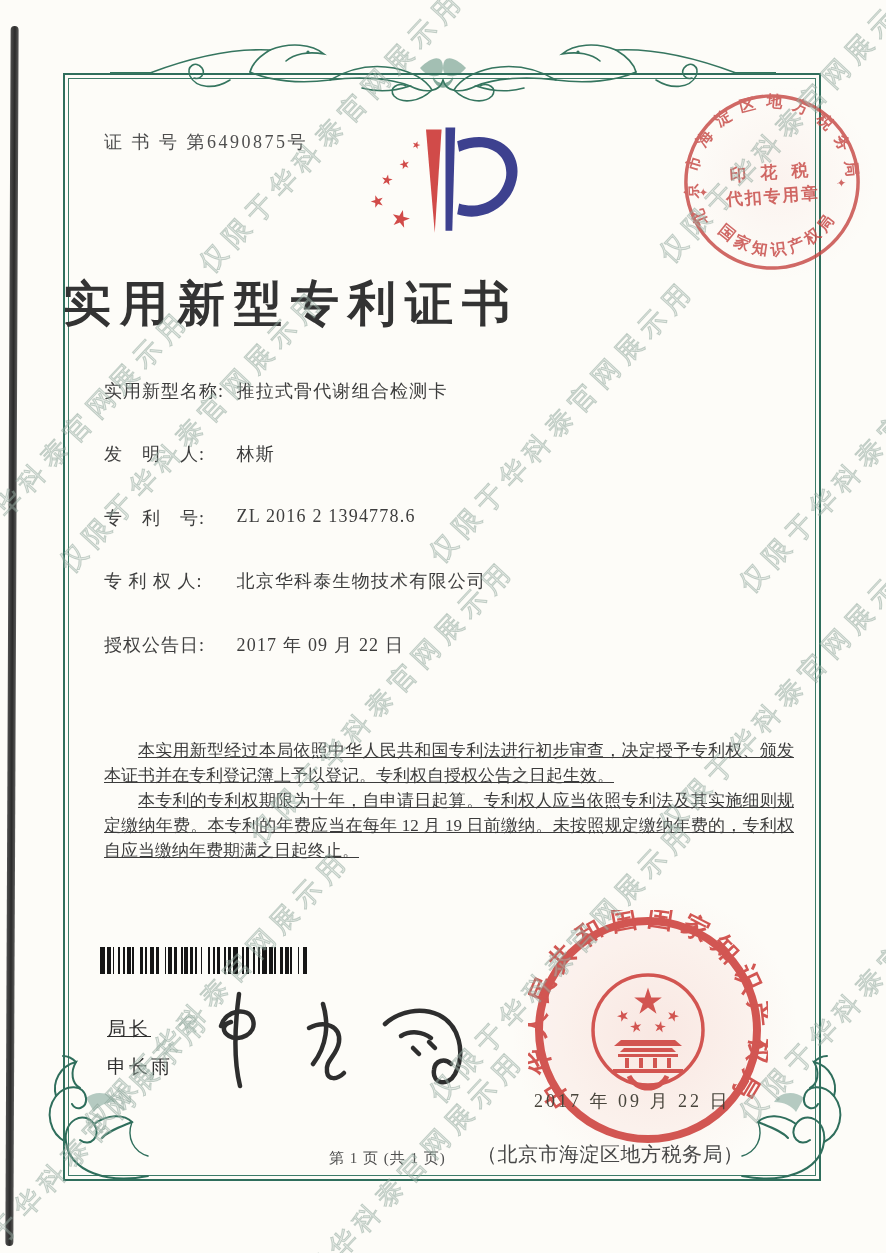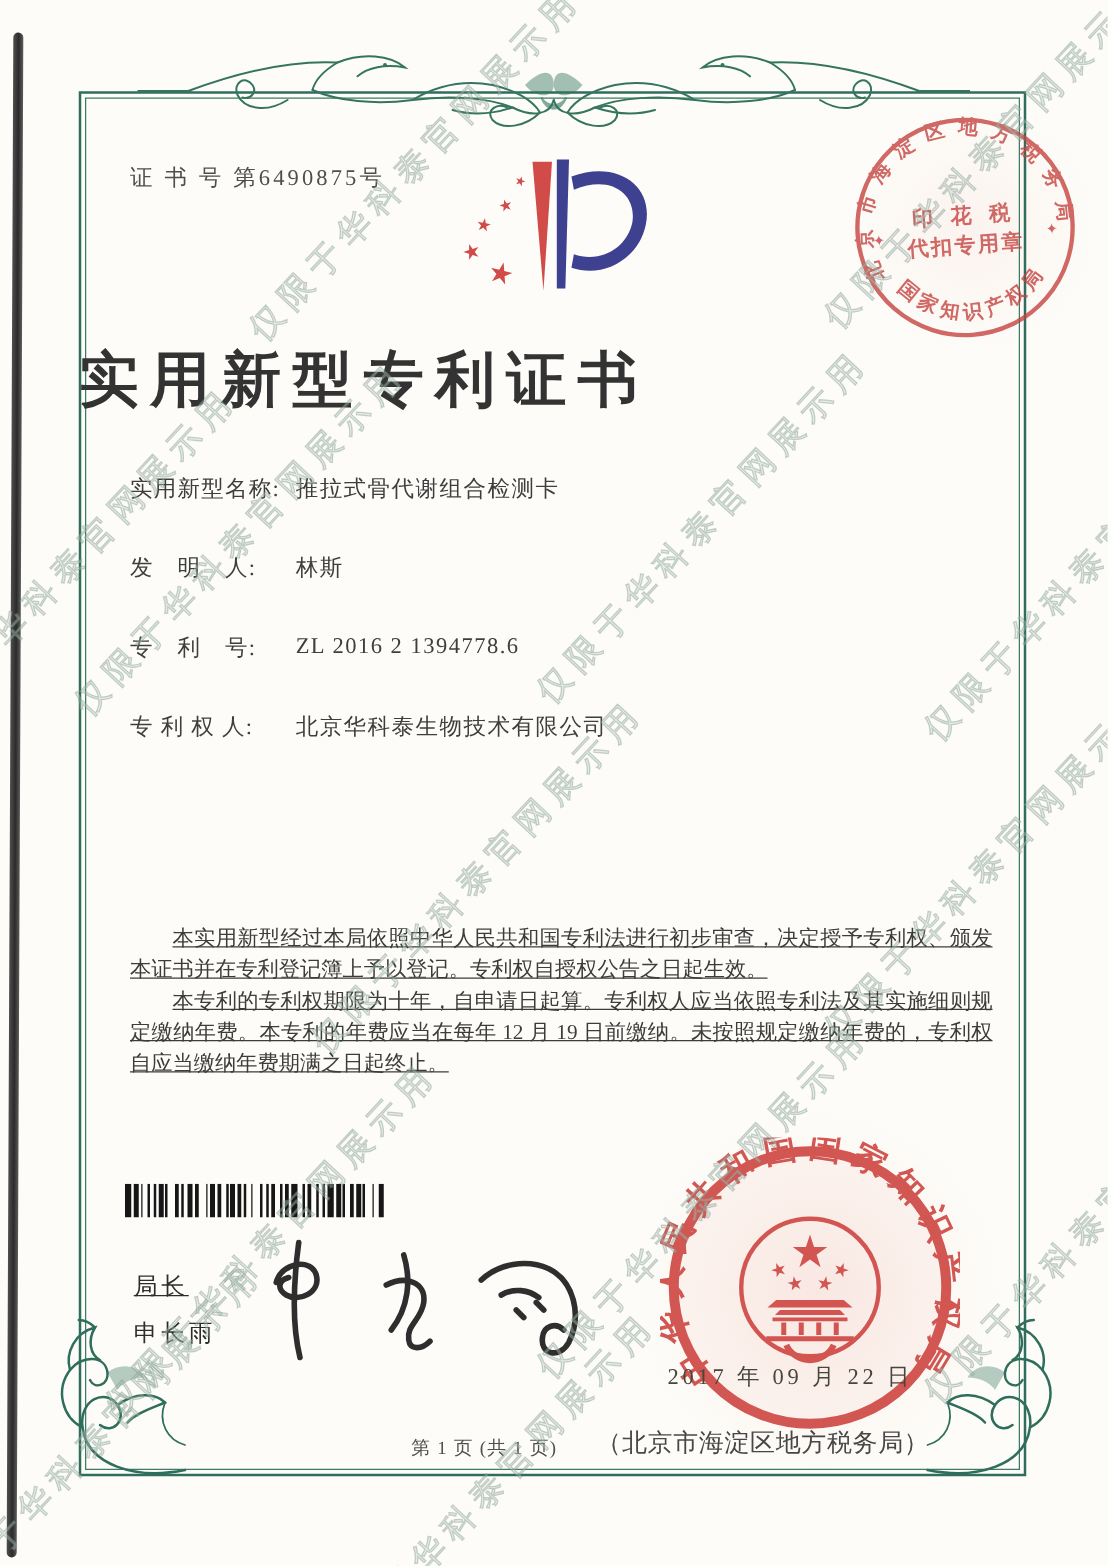--- a/index.html
+++ b/index.html
@@ -179,20 +179,24 @@
     <span class="field-label">发　明　人:</span>
     <span class="field-value">林斯</span>
   </div>
   <div class="field-row">
     <span class="field-label">专　利　号:</span>
     <span class="field-value">ZL 2016 2 1394778.6</span>
   </div>
   <div class="field-row">
     <span class="field-label">专 利 权 人:</span>
     <span class="field-value">北京华科泰生物技术有限公司</span>
+  </div>
+  <div class="field-row">
+    <span class="field-label">授权公告日:</span>
+    <span class="field-value">2017 年 09 月 22 日</span>
   </div>
 </div>
 
 <div class="paras">
   <p>本实用新型经过本局依照中华人民共和国专利法进行初步审查，决定授予专利权、颁发本证书并在专利登记簿上予以登记。专利权自授权公告之日起生效。</p>
   <p>本专利的专利权期限为十年，自申请日起算。专利权人应当依照专利法及其实施细则规定缴纳年费。本专利的年费应当在每年 12 月 19 日前缴纳。未按照规定缴纳年费的，专利权自应当缴纳年费期满之日起终止。</p>
 </div>
 
 <div class="barcode">
     <i style="width: 5.4px;"></i>

